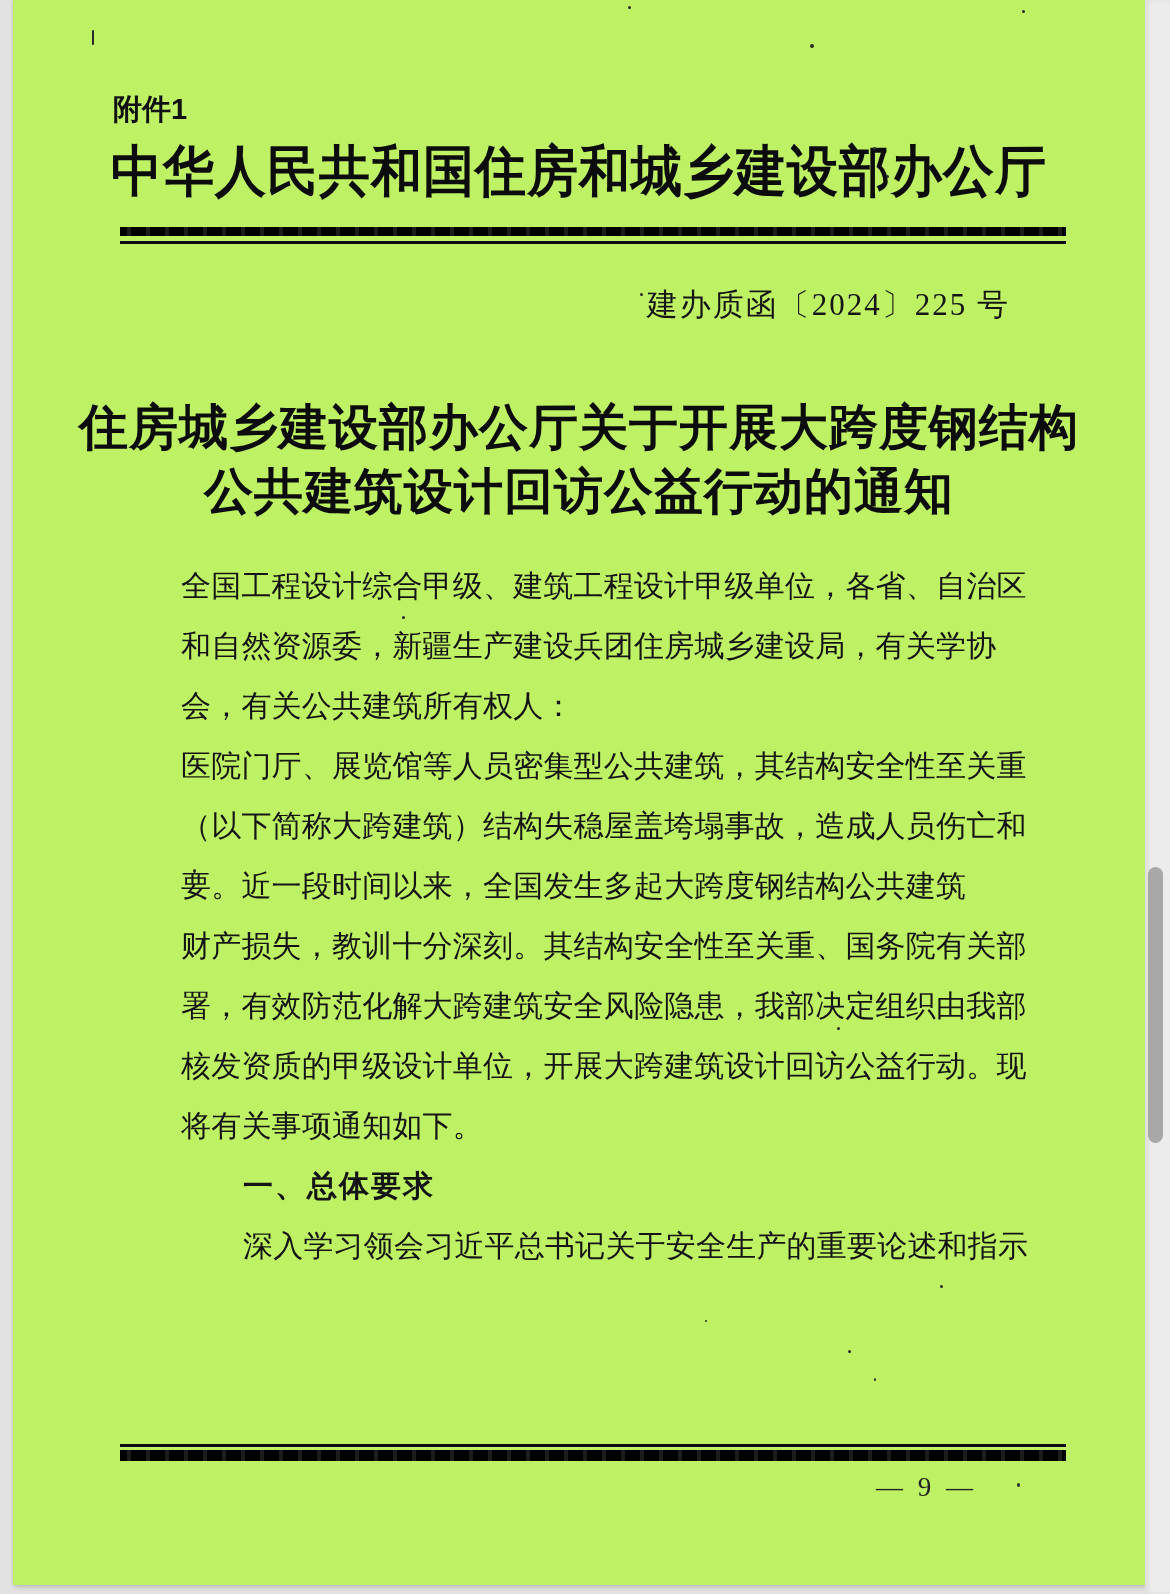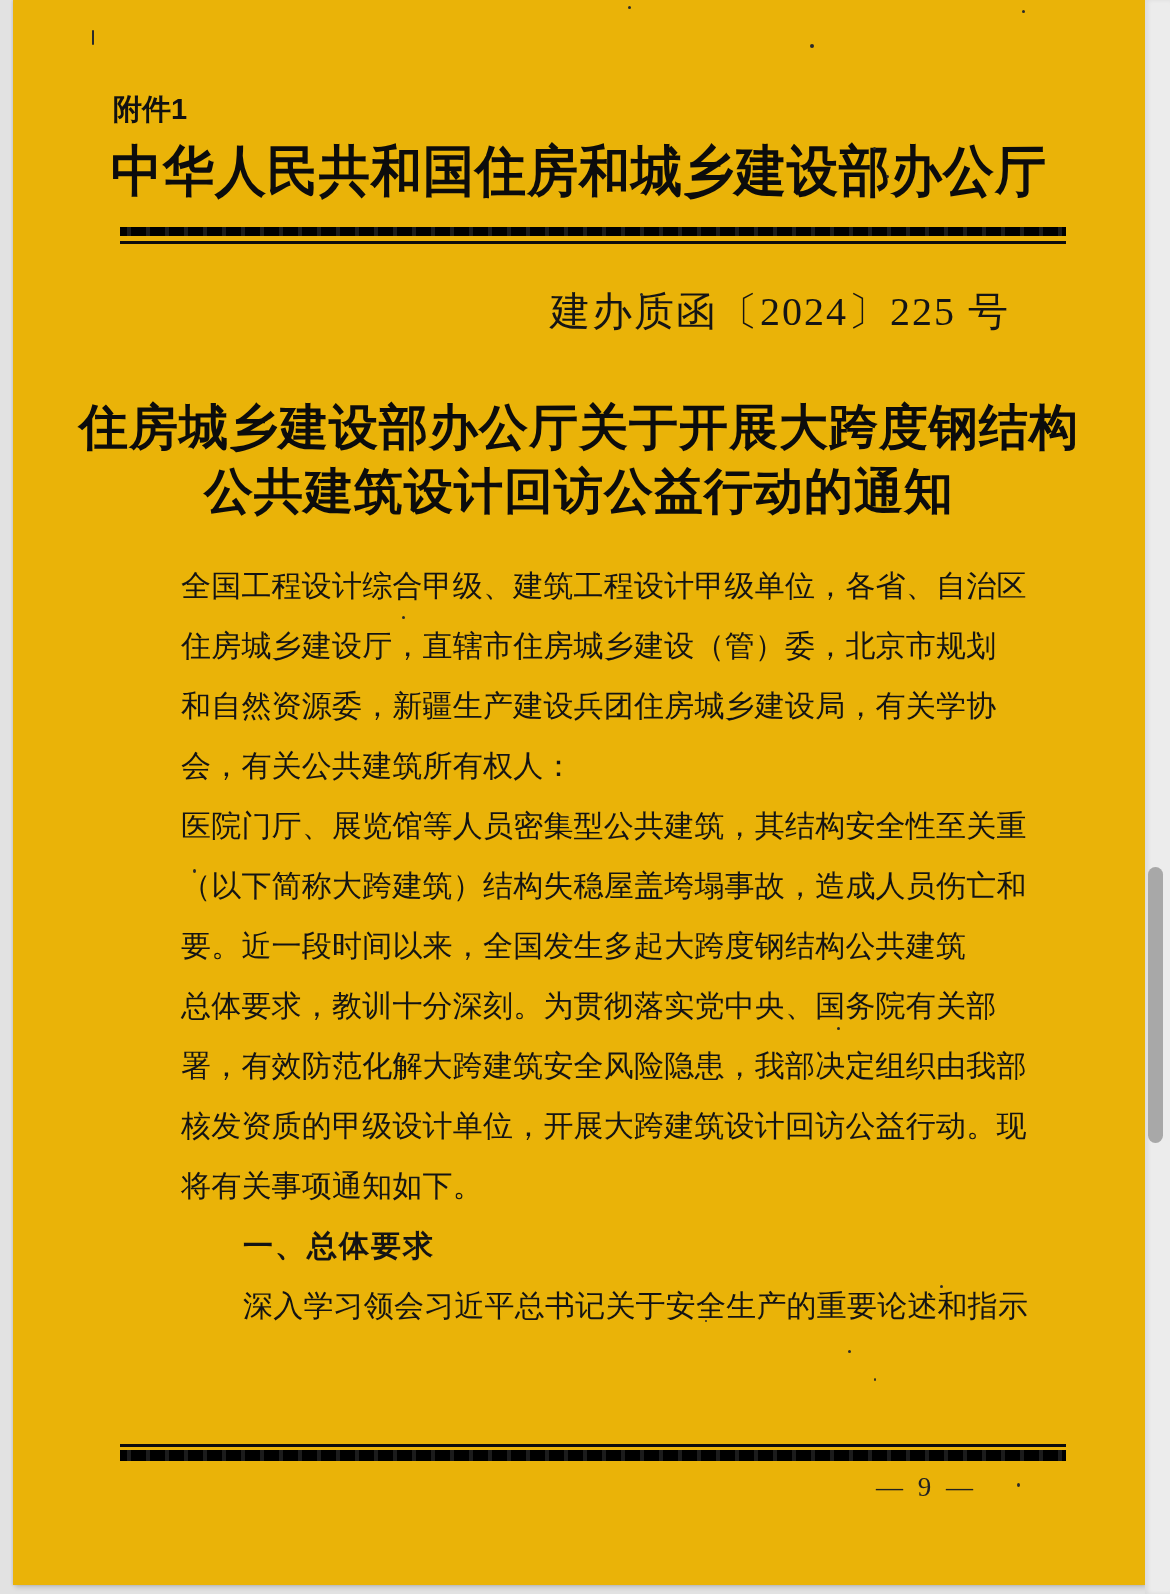--- a/index.html
+++ b/index.html
@@ -7,21 +7,21 @@
   body {
     position: relative;
     background: #e2e2e2;
     font-family: "Liberation Serif", serif;
     overflow: hidden;
   }
   .page {
     position: absolute;
     left: 13px; top: 0;
     width: 1132px; height: 1585px;
-    background: #eab308;
+    background: #bef264;
     box-shadow: 2px 2px 5px rgba(0,0,0,0.18), -1px 0 2px rgba(0,0,0,0.08);
   }
   .attachment-label {
     position: absolute;
     left: 100px; top: 90px;
     font-family: "Liberation Sans", sans-serif;
     font-weight: 700;
     font-size: 29px;
     color: #111;
   }
@@ -42,21 +42,21 @@
   .rule.jagged {
     background-image: repeating-linear-gradient(90deg,#000 0 7px,#1c1c1c 7px 11px,#000 11px 19px);
   }
   .rule-top-thick { top: 227px; height: 9px; }
   .rule-top-thin  { top: 241px; height: 3px; }
   .rule-bot-thin  { top: 1444px; height: 3px; }
   .rule-bot-thick { top: 1450px; height: 11px; }
   .doc-number {
     position: absolute;
     right: 135px; top: 284px;
-    font-size: 40px;
+    font-size: 31px;
     letter-spacing: 2px;
     color: #151515;
     white-space: nowrap;
   }
   .doc-title {
     position: absolute;
     left: 0; top: 396px;
     width: 100%;
     text-align: center;
     font-weight: 700;
@@ -125,27 +125,26 @@
 
   <div class="doc-number">建办质函〔2024〕225 号</div>
 
   <div class="doc-title">
     <div>住房城乡建设部办公厅关于开展大跨度钢结构</div>
     <div>公共建筑设计回访公益行动的通知</div>
   </div>
 
   <div class="doc-body">
       <div class="body-line">全国工程设计综合甲级、建筑工程设计甲级单位，各省、自治区</div>
-      <div class="body-line">住房城乡建设厅，直辖市住房城乡建设（管）委，北京市规划</div>
       <div class="body-line">和自然资源委，新疆生产建设兵团住房城乡建设局，有关学协</div>
       <div class="body-line">会，有关公共建筑所有权人：</div>
       <div class="body-line">医院门厅、展览馆等人员密集型公共建筑，其结构安全性至关重</div>
       <div class="body-line">（以下简称大跨建筑）结构失稳屋盖垮塌事故，造成人员伤亡和</div>
       <div class="body-line">要。近一段时间以来，全国发生多起大跨度钢结构公共建筑</div>
-      <div class="body-line">总体要求，教训十分深刻。为贯彻落实党中央、国务院有关部</div>
+      <div class="body-line">财产损失，教训十分深刻。其结构安全性至关重、国务院有关部</div>
       <div class="body-line">署，有效防范化解大跨建筑安全风险隐患，我部决定组织由我部</div>
       <div class="body-line">核发资质的甲级设计单位，开展大跨建筑设计回访公益行动。现</div>
       <div class="body-line">将有关事项通知如下。</div>
       <div class="body-line indent bold">一、总体要求</div>
       <div class="body-line indent">深入学习领会习近平总书记关于安全生产的重要论述和指示</div>
     </div>
 
   <div class="rule rule-bot-thin"></div>
   <div class="rule jagged rule-bot-thick"></div>
 

